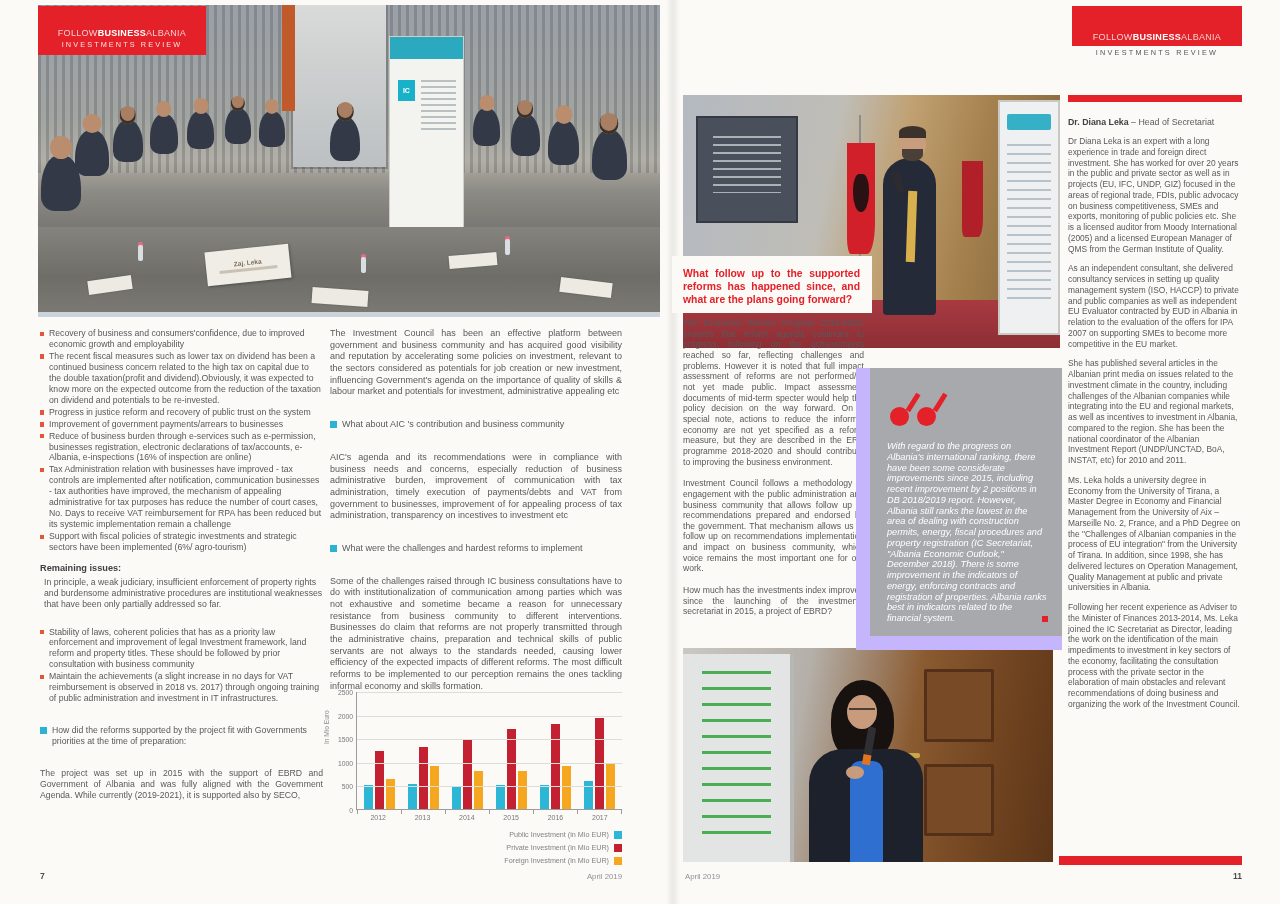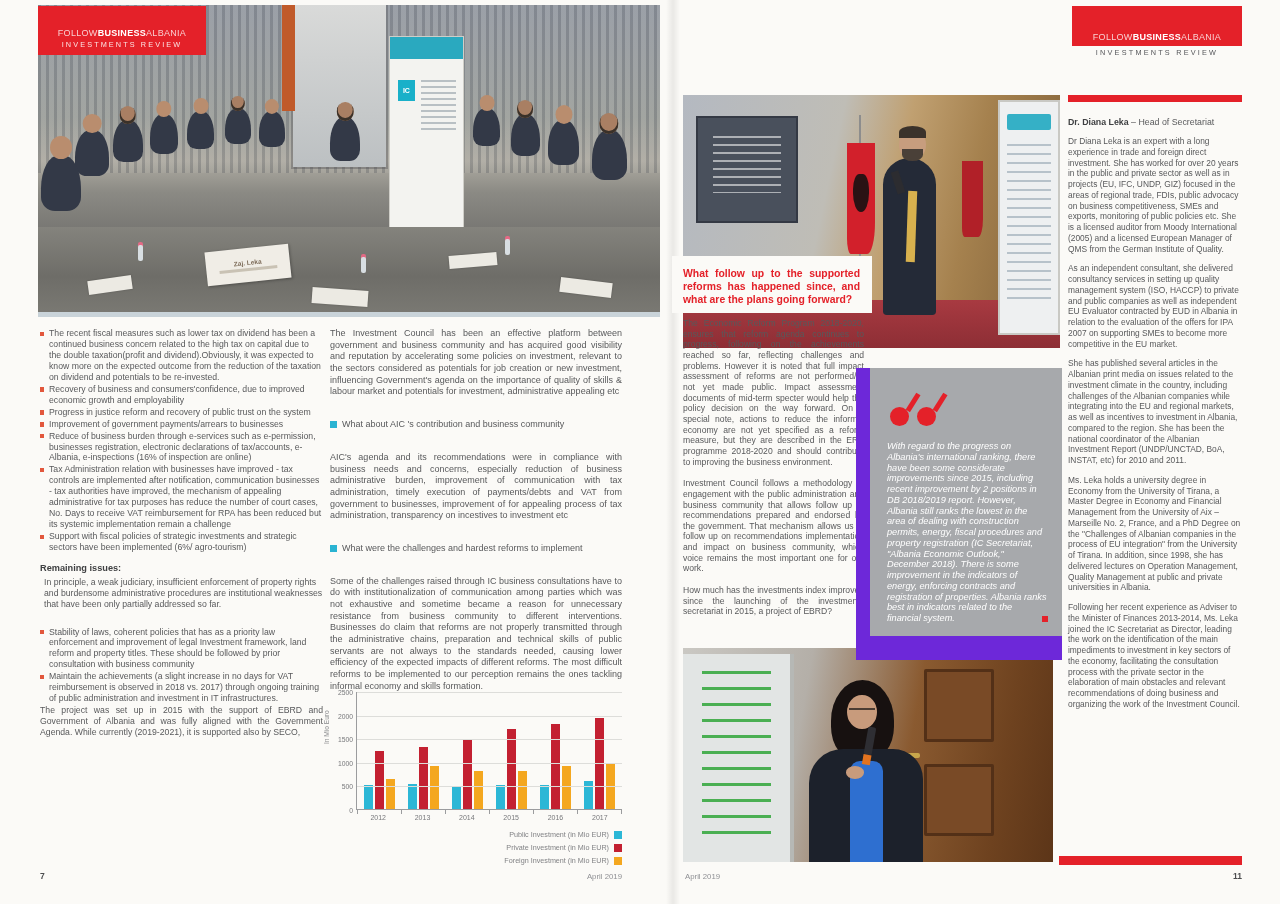--- a/index.html
+++ b/index.html
@@ -108,22 +108,22 @@
   .para{text-align:justify;margin-bottom:12px}
   .r-col1 .para{margin-bottom:11px}
   .closing{text-align:justify;margin-top:0}
 
   
   .r-head-box{position:absolute;left:672px;top:256px;width:200px;background:#fbfaf7;
     padding:12px 12px 6px 11px;z-index:3}
   .r-head{font-size:10.4px;font-weight:700;color:var(--red);line-height:1.24;text-align:justify}
 
   
-  .quote-wrap{position:absolute;left:856px;top:368px;width:206px;background:#6d28d9;
-    padding:0 0 24px 14px;z-index:4}
+  .quote-wrap{position:absolute;left:856px;top:368px;width:206px;background:#c4b5fd;
+    padding:0 0 14px 14px;z-index:4}
   .quote{background:var(--quotebg);padding:16px 14px 12px 17px}
   .qmarks{display:flex;gap:8px;height:44px;align-items:flex-end;margin:4px 0 2px 3px}
   .qmarks i{position:relative;width:19px;height:19px;border-radius:50%;background:var(--red);margin-bottom:6px}
   .qmarks i::after{content:'';position:absolute;right:0;top:-15px;width:4.5px;height:20px;
     background:var(--red);transform:rotate(32deg);transform-origin:bottom right}
   .quote p{font-style:italic;color:#fff;font-size:9.2px;line-height:1.17;margin-top:9px}
   .end-sq{float:right;width:6px;height:6px;background:var(--red);margin-top:3px}
 
   
   .sidebar{position:absolute;left:1068px;top:95px;width:174px}
@@ -201,34 +201,38 @@
     <div class="photo-bottomstrip"></div>
   </div>
 
   <div class="banner banner-left">
     <div class="b-line1"><span class="seg-light">FOLLOW</span><span class="seg-bold">BUSINESS</span><span class="seg-light">ALBANIA</span></div>
     <div class="b-line2">INVESTMENTS REVIEW</div>
   </div>
 
   <div class="col l-col1">
     <ul class="bullets">
+        <li>Recovery of business and consumers'confidence, due to improved economic growth and employability</li>
         <li>The recent fiscal measures such as lower tax on dividend has been a continued business concern related to the high tax on capital due to the double taxation(profit and dividend).Obviously, it was expected to know more on the expected outcome from the reduction of the taxation on dividend and potentials to be re-invested.</li>
-        <li>Recovery of business and consumers'confidence, due to improved economic growth and employability</li>
         <li>Progress in justice reform and recovery of public trust on the system</li>
         <li>Improvement of government payments/arrears to businesses</li>
         <li>Reduce of business burden through e-services such as e-permission, businesses registration, electronic declarations of tax/accounts, e-Albania, e-inspections (16% of inspection are online)</li>
         <li>Tax Administration relation with businesses have improved - tax controls are implemented after notification, communication businesses - tax authorities have improved, the mechanism of appealing administrative for tax purposes has reduce the number of court cases, No. Days to receive VAT reimbursement for RPA has been reduced but its systemic implementation remain a challenge</li>
         <li>Support with fiscal policies of strategic investments and strategic sectors have been implemented (6%/ agro-tourism)</li>
       </ul>
     <div class="rem-head">Remaining issues:</div>
     <div class="rem-intro">In principle, a weak judiciary, insufficient enforcement of property rights and burdensome administrative procedures are institutional weaknesses that have been only partially addressed so far.</div>
     <ul class="bullets">
         <li>Stability of laws, coherent policies that has as a priority law enforcement and improvement of legal Investment framework, land reform and property titles. These should be followed by prior consultation with business community</li>
         <li>Maintain the achievements (a slight increase in no days for VAT reimbursement is observed in 2018 vs. 2017) through ongoing training of public administration and investment in IT infrastructures.</li>
       </ul>
+    <div class="q-row">
+      <span class="q-sq"></span>
+      <span>How did the reforms supported by the project fit with Governments priorities at the time of preparation:</span>
+    </div>
     <p class="closing">The project was set up in 2015 with the support of EBRD and Government of Albania and was fully aligned with the Government Agenda. While currently (2019-2021), it is supported also by SECO,</p>
   </div>
 
   <div class="col l-col2">
     <p class="para">The Investment Council has been an effective platform between government and business community and has acquired good visibility and reputation by accelerating some policies on investment, relevant to the sectors considered as potentials for job creation or new investment, influencing Government's agenda on the importance of quality of skills &amp; labour market and potentials for investment, administrative appealing etc</p>
     <div class="q-row">
       <span class="q-sq"></span>
       <span>What about AIC 's contribution and business community</span>
     </div>
     <p class="para">AIC's agenda and its recommendations were in compliance with business needs and concerns, especially reduction of business administrative burden, improvement of communication with tax administration, timely execution of payments/debts and VAT from government to businesses, improvement of for appealing process of tax administration, transparency on incestives to investment etc</p>

